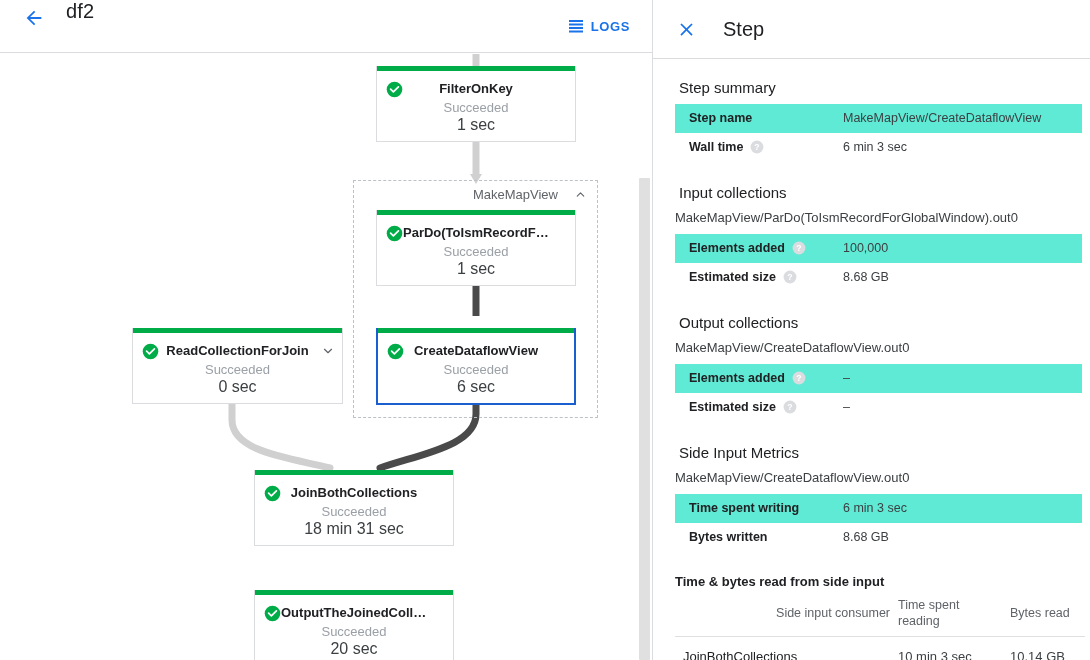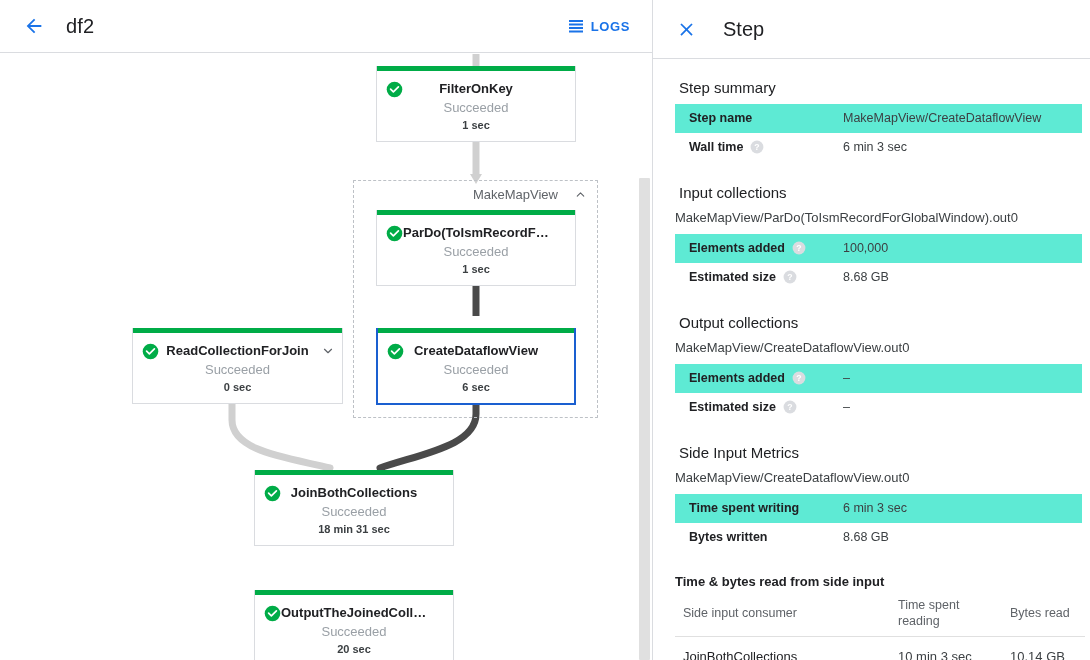--- a/index.html
+++ b/index.html
@@ -23,21 +23,20 @@
     width: 652px; height: 660px;
     background: #ffffff;
     flex: 0 0 652px;
     overflow: hidden;
   }
   .topbar {
     position: relative;
     height: 53px;
     border-bottom: 1px solid #dadce0;
     display: flex;
-    align-items: center;
     padding: 0 16px;
     background: #fff;
   }
   .back-btn {
     width: 36px; height: 36px;
     display: flex; align-items: center; justify-content: center;
     cursor: pointer;
     flex: 0 0 36px;
   }
   .job-title {
@@ -109,24 +108,24 @@
     text-overflow: ellipsis;
     padding: 0 18px;
   }
   .node-status {
     font-size: 13px;
     color: #9aa0a6;
     line-height: 19px;
     margin-top: 1px;
   }
   .node-time {
-    font-size: 11px;
+    font-size: 16px;
     color: #3c4043;
     line-height: 16px;
-    font-weight: bold;
+    font-weight: normal;
   }
   .node-chevron {
     position: absolute;
     right: 7px; top: 11px;
     width: 14px; height: 14px;
   }
 
   
   .group-box {
     position: absolute;
@@ -240,21 +239,21 @@
   }
   table.grid {
     width: 410px;
     border-collapse: collapse;
     table-layout: fixed;
   }
   table.grid th {
     font-size: 12.5px;
     font-weight: normal;
     color: #5f6368;
-    text-align: left;
+    text-align: right;
     padding: 6px 0 7px 8px;
     border-bottom: 1px solid #e0e0e0;
     line-height: 16px;
   }
   table.grid th.num, table.grid td.num { text-align: left; }
   table.grid td {
     font-size: 13px;
     color: #3c4043;
     padding: 11px 0 11px 8px;
     border-bottom: 1px solid #e0e0e0;

